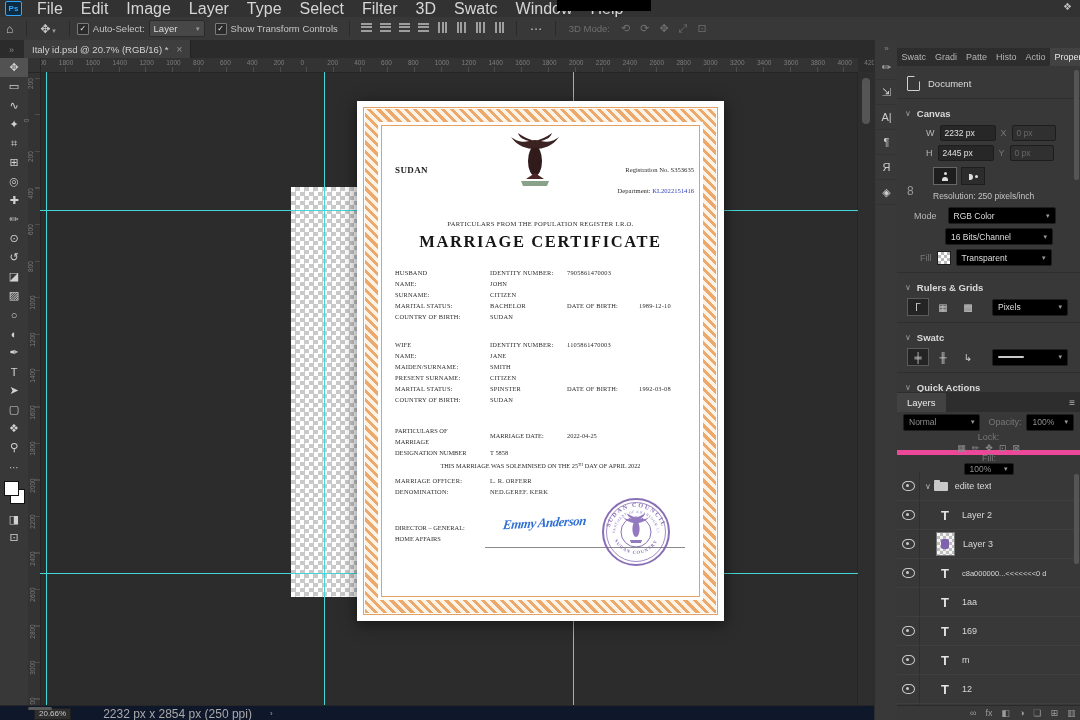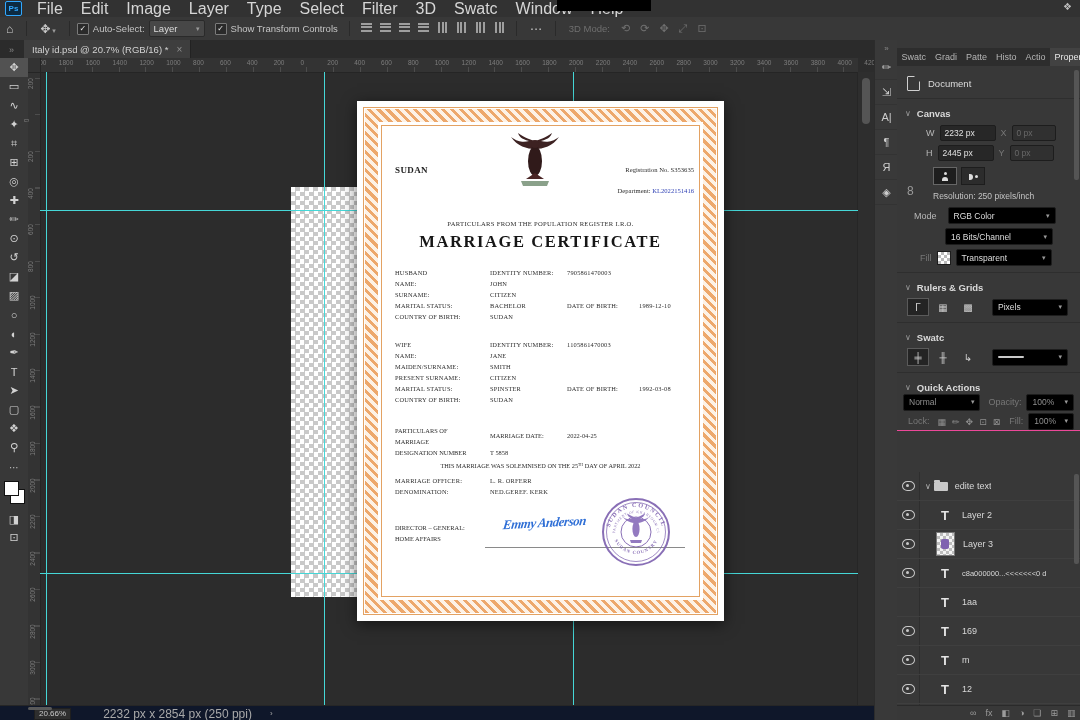--- a/index.html
+++ b/index.html
@@ -123,21 +123,21 @@
   #props-sb .thumb{position:absolute;left:0;top:0;width:5px;height:110px;background:#555;border-radius:2px;}
   
   #layers{position:absolute;left:0;top:352px;width:183px;height:328px;background:#383838;}
   #lheader{height:20px;background:#2d2d2d;display:flex;align-items:flex-end;}
   #ltab{background:#424242;color:#e9e9e9;font-size:9.5px;padding:0 10px;line-height:19px;}
   #lfilter{display:flex;align-items:center;height:20px;padding:2px 4px 0 6px;}
   #lfilter .select{height:14px;}
   .lficon{color:#c9c9c9;font-size:10px;padding:0 3.5px;}
   .fdot{width:7px;height:7px;border-radius:50%;background:#e6e6e6;margin-left:3px;}
   #lblend{display:flex;align-items:center;height:20px;padding:0 6px;}
-  #llock{display:flex;align-items:center;height:18px;padding:0 6px;border-bottom:1px solid #ec4899;}
+  #llock{display:flex;align-items:center;height:18px;padding:0 6px;border-bottom:5px solid #ec4899;flex-direction:column;}
   .lkicon{color:#8f8f8f;font-size:9px;padding:0 3px;}
   #llist{position:absolute;left:0;top:80px;width:183px;height:234px;overflow:hidden;}
   .lrow{position:relative;height:28px;border-bottom:1px solid #3f3f3f;display:flex;align-items:center;}
   .eyebox{width:22px;height:28px;border-right:1px solid #2e2e2e;display:flex;align-items:center;justify-content:center;flex:none;}
   .eye{position:relative;width:11px;height:8px;border:1px solid #c8c8c8;border-radius:50%/60%;display:inline-block;}
   .eye::after{content:"";position:absolute;left:3px;top:1.5px;width:3px;height:3px;background:#c8c8c8;border-radius:50%;}
   .lcaret{color:#b5b5b5;font-size:8px;margin:0 3px 0 5px;}
   .folder{position:relative;width:14px;height:9px;background:#c9c9c9;border-radius:1px;display:inline-block;margin-right:7px;}
   .folder::before{content:"";position:absolute;top:-2px;left:0;width:6px;height:2px;background:#c9c9c9;border-radius:1px 1px 0 0;}
   .tthumb{width:22px;text-align:center;color:#e4e4e4;font-size:13px;font-weight:bold;margin:0 6px 0 14px;flex:none;}
@@ -591,20 +591,24 @@
       <div class="sec">
           <span class="crt">∨</span>
           <span>Quick Actions</span>
         </div>
       <div id="props-sb">
           <div class="thumb"></div>
         </div>
     </div>
 
     <div id="layers">
+      <div id="lheader">
+        <span id="ltab">Layers</span>
+        <span class="pmenu">≡</span>
+      </div>
       <div id="lblend">
         <span class="select dim" style="width:70px">
             <span>Normal</span>
             <span class="arr">▾</span>
           </span>
         <span class="flab dim" style="margin-left:8px">Opacity:</span>
         <span class="select dim" style="width:38px">
             <span>100%</span>
             <span class="arr">▾</span>
           </span>

